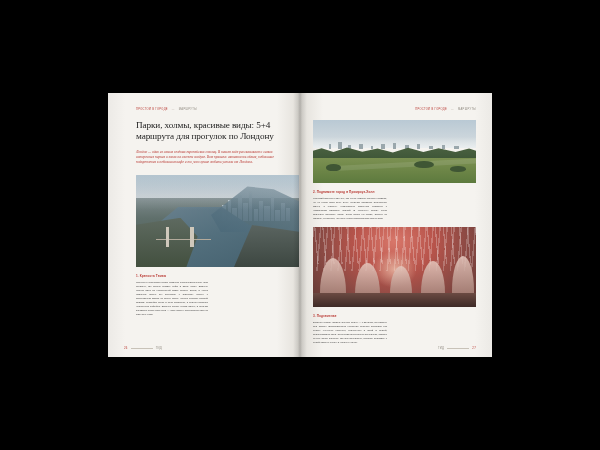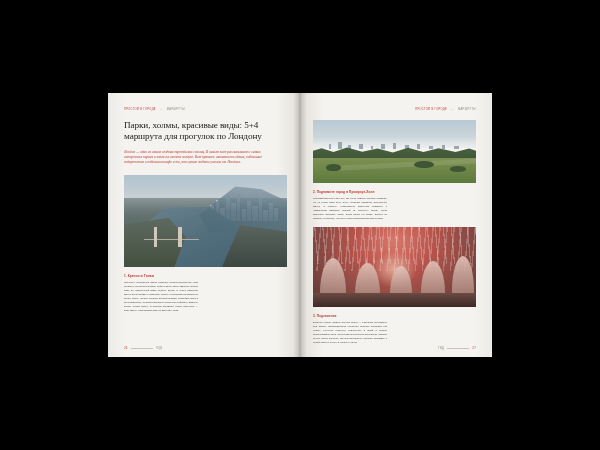--- a/index.html
+++ b/index.html
@@ -37,21 +37,21 @@
     width: 192px;
     height: 264px;
     background: #f4f2ee;
     box-sizing: border-box;
     padding: 14px 13px 10px 13px;
     overflow: hidden;
   }
 
   .page.left {
     background: linear-gradient(to right, #eceae6 0%, #f5f3ef 9%, #f5f3ef 88%, #e2dfd9 100%);
-    padding-left: 16px;
+    padding-left: 28px;
   }
   .page.right {
     background: linear-gradient(to left, #eceae6 0%, #f5f3ef 9%, #f5f3ef 88%, #e2dfd9 100%);
     padding-right: 16px;
   }
 
   
   .gutter {
     position: absolute;
     left: 50%;

